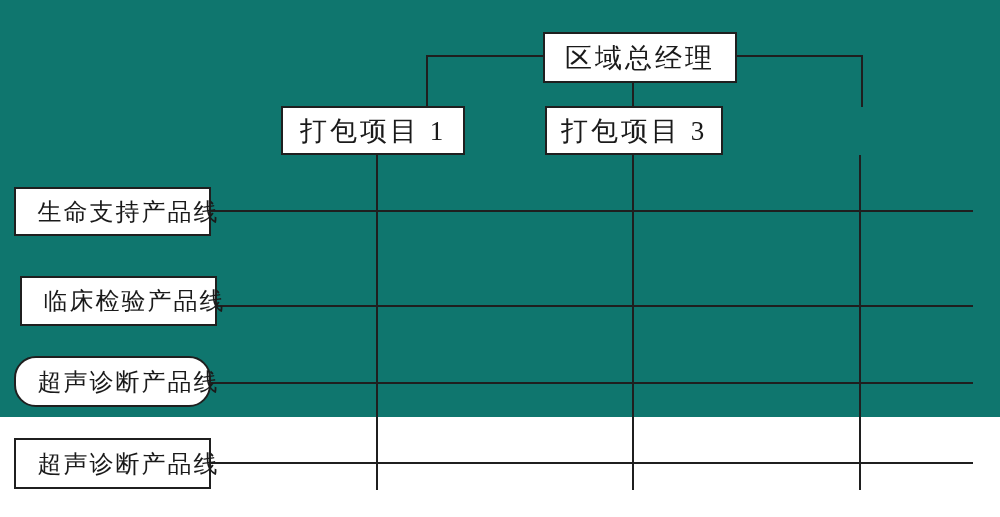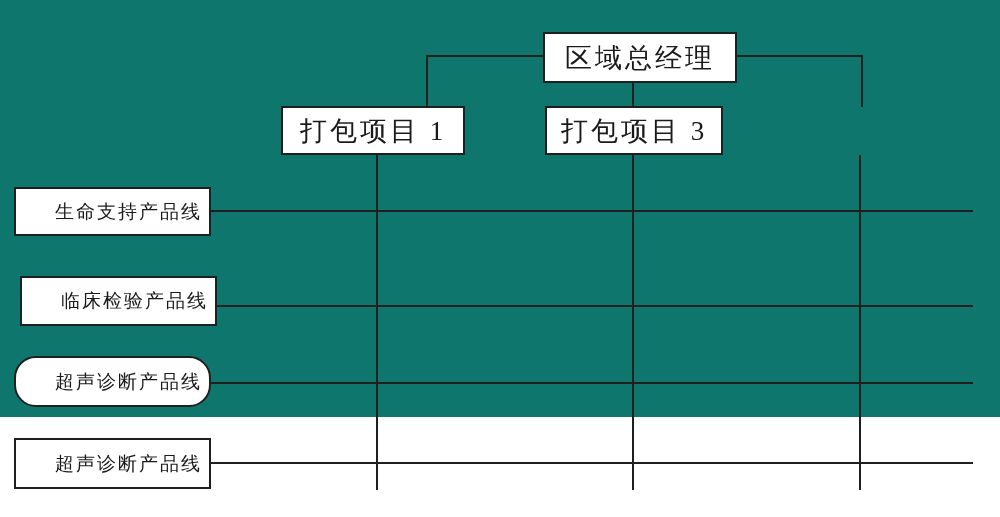--- a/index.html
+++ b/index.html
@@ -25,21 +25,21 @@
     justify-content: center;
     color: #1a1a1a;
     white-space: nowrap;
     z-index: 2;
   }
   .box.big {
     font-size: 27px;
     letter-spacing: 3px;
   }
   .box.small {
-    font-size: 19px;
+    font-size: 24px;
     letter-spacing: 2px;
     padding-left: 32px;
   }
   .hline, .vline {
     position: absolute;
     background: #1f1f1f;
     z-index: 1;
   }
   .hline { height: 2px; }
   .vline { width: 2px; }

